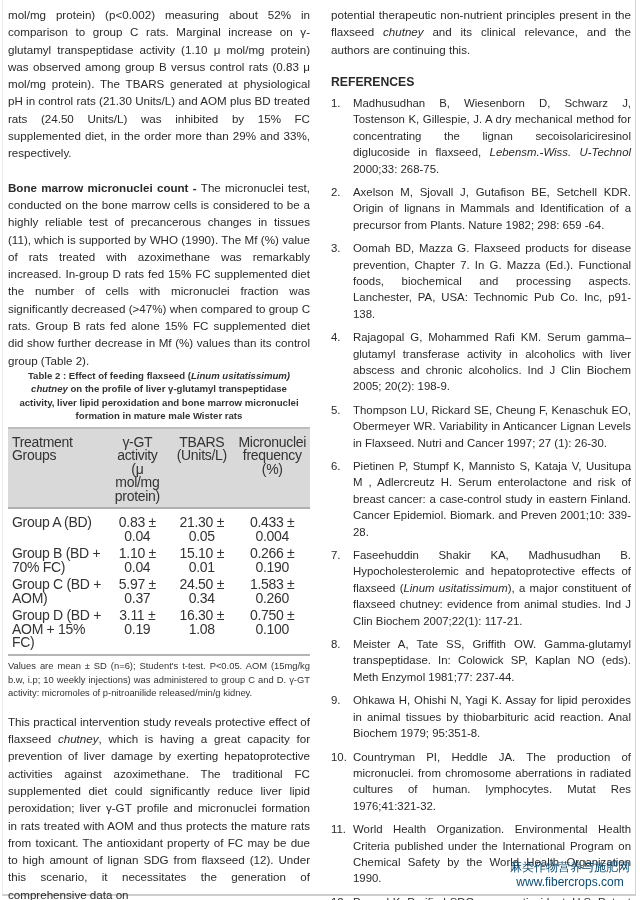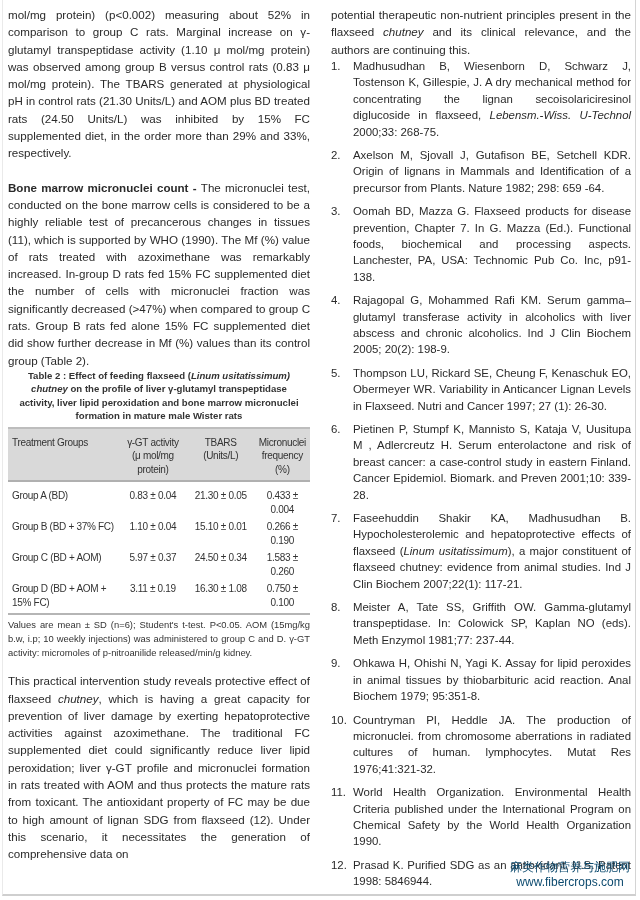--- a/index.html
+++ b/index.html
@@ -9,21 +9,21 @@
   }
   .page-border { position: absolute; left: 2px; top: 0; width: 634px; height: 896px; border-right: 1px solid #d4d4d4; border-bottom: 2px solid #cfcfcf; border-left: 1px solid #eaeaea; box-sizing: border-box; }
   .col { position: absolute; top: 6px; width: 302px; }
   .col-left { left: 8px; }
   .col-right { left: 331px; width: 300px; }
   p, .para { margin: 0; font-size: 11.6px; line-height: 17.3px; text-align: justify; }
   .heading-inline { font-weight: bold; }
   .gap { height: 17px; }
   .table-caption { font-size: 9.6px; line-height: 13.5px; text-align: center; font-weight: bold; color: #333; margin: 0 6px 4px 6px; }
   .table-caption i { font-weight: bold; }
-  table.data { width: 302px; border-collapse: collapse; font-size: 10px; color: #333; letter-spacing: -0.3px; }
+  table.data { width: 302px; border-collapse: collapse; font-size: 14px; color: #333; letter-spacing: -0.3px; }
   table.data thead th { background: #d9d9d9; font-weight: normal; padding: 7px 4px 4px 4px; vertical-align: top; line-height: 13.5px; border-top: 2px solid #bdbdbd; border-bottom: 2px solid #b0b0b0; }
   table.data thead th:first-child { text-align: left; padding-left: 4px; }
   table.data td { padding: 2px 4px; line-height: 13.5px; text-align: center; vertical-align: top; height: 16px; }
   table.data td:first-child { text-align: left; }
   table.data tbody tr:first-child td { padding-top: 7px; }
   table.data tbody tr:last-child td { padding-bottom: 4px; border-bottom: 2px solid #b5b5b5; }
   .table-note { font-size: 9.4px; line-height: 13.6px; color: #333; margin-top: 3px; text-align: justify; }
   .refs-title { font-weight: bold; font-size: 12.2px; margin: 17px 0 6px 0; }
   ol.refs { list-style: none; padding: 0; margin: 0; }
   ol.refs li { display: flex; font-size: 11.4px; line-height: 16.4px; margin-bottom: 7px; }
@@ -53,21 +53,21 @@
       </tr>
     </thead>
     <tbody>
       <tr>
         <td>Group A (BD)</td>
         <td>0.83 ± 0.04</td>
         <td>21.30 ± 0.05</td>
         <td>0.433 ± 0.004</td>
       </tr>
       <tr>
-        <td>Group B (BD + 37% FC)</td>
+        <td>Group B (BD + 70% FC)</td>
         <td>1.10 ± 0.04</td>
         <td>15.10 ± 0.01</td>
         <td>0.266 ± 0.190</td>
       </tr>
       <tr>
         <td>Group C (BD + AOM)</td>
         <td>5.97 ± 0.37</td>
         <td>24.50 ± 0.34</td>
         <td>1.583 ± 0.260</td>
       </tr>
@@ -79,20 +79,21 @@
       </tr>
     </tbody>
   </table>
   <div class="table-note">Values are mean ± SD (n=6); Student's t-test. P&lt;0.05. AOM (15mg/kg b.w, i.p; 10 weekly injections) was administered to group C and D. γ-GT activity: micromoles of p-nitroanilide released/min/g kidney.</div>
   <div style="height:13px"></div>
   <p><span>This practical intervention study reveals protective effect of flaxseed </span><i>chutney</i><span>, which is having a great capacity for prevention of liver damage by exerting hepatoprotective activities against azoximethane. The traditional FC supplemented diet could significantly reduce liver lipid peroxidation; liver γ-GT profile and micronuclei formation in rats treated with AOM and thus protects the mature rats from toxicant. The antioxidant property of FC may be due to high amount of lignan SDG from flaxseed (12). Under this scenario, it necessitates the generation of comprehensive data on</span></p>
 </div>
 
 <div class="col col-right">
   <p><span>potential therapeutic non-nutrient principles present in the flaxseed </span><i>chutney</i><span> and its clinical relevance, and the authors are continuing this.</span></p>
+  <div class="refs-title">REFERENCES</div>
   <ol class="refs" id="refs">
       <li>
         <span class="num">1.</span>
         <span class="txt"><span>Madhusudhan B, Wiesenborn D, Schwarz J, Tostenson K, Gillespie, J. A dry mechanical method for concentrating the lignan secoisolariciresinol diglucoside in flaxseed, </span><i>Lebensm.-Wiss. U-Technol</i><span> 2000;33: 268-75.</span></span>
       </li>
       <li>
         <span class="num">2.</span>
         <span class="txt"><span>Axelson M, Sjovall J, Gutafison BE, Setchell KDR. Origin of lignans in Mammals and Identification of a precursor from Plants. Nature 1982; 298: 659 -64.</span><i></i><span></span></span>
       </li>
       <li>

